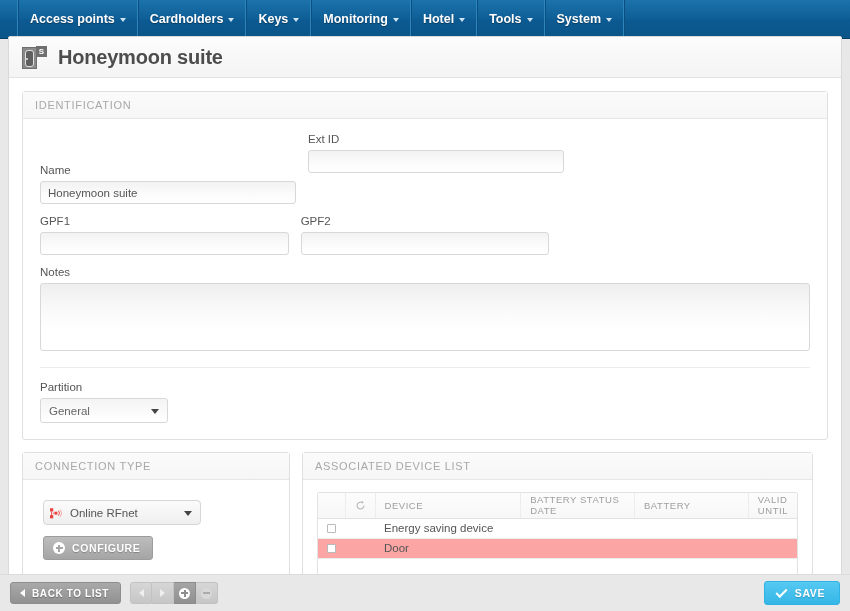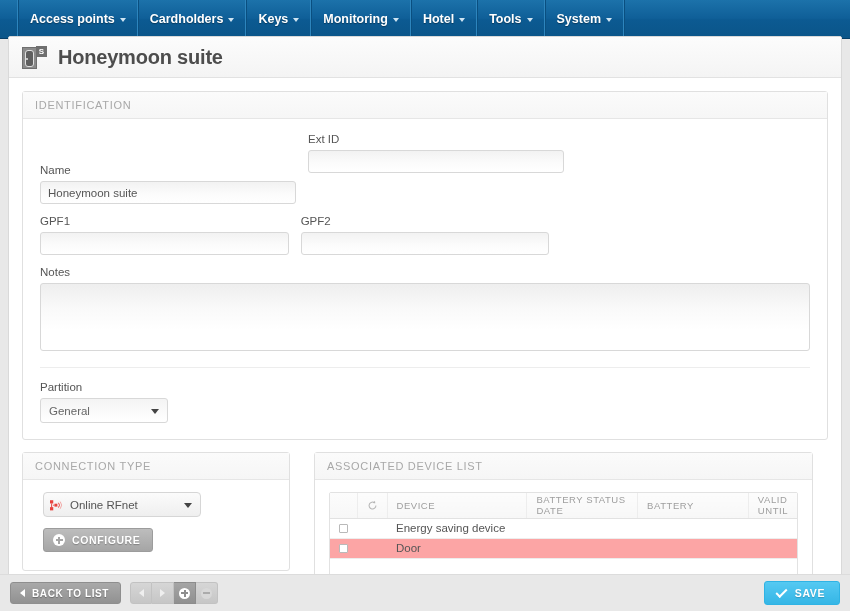--- a/index.html
+++ b/index.html
@@ -134,25 +134,25 @@
     font-family:"Liberation Sans",sans-serif; font-size:11.5px; color:#666;
     padding: 0 26px 0 8px; outline:none; cursor:pointer;
   }
   .sel-caret {
     position:absolute; right:9px; top:50%; margin-top:-2px;
     width:0;height:0;border-left:4px solid transparent;border-right:4px solid transparent;
     border-top:5px solid #444; pointer-events:none;
   }
 
   
-  .duo { display:flex; gap:24px; padding: 12px 28px 0 13px; }
+  .duo { display:flex; gap:12px; padding: 12px 28px 0 13px; }
   .duo-left { width: 268px; flex:none; }
   .duo-right { flex:1; }
 
-  .conn-select-wrap { position:relative; display:inline-block; margin: 4px 0 0 10px; }
+  .conn-select-wrap { position:relative; display:inline-block; margin: 12px 0 0 10px; }
   select.conn-select {
     -webkit-appearance:none; appearance:none;
     width:158px; height:25px;
     border:1px solid #d6d6d6; border-radius:4px;
     background: linear-gradient(to bottom,#fbfbfb,#efefef);
     font-family:"Liberation Sans",sans-serif; font-size:11.5px; color:#555;
     padding: 0 26px 0 26px; outline:none; cursor:pointer;
   }
   .rfnet-icon {
     position:absolute; left:7px; top:50%; margin-top:-6px;

